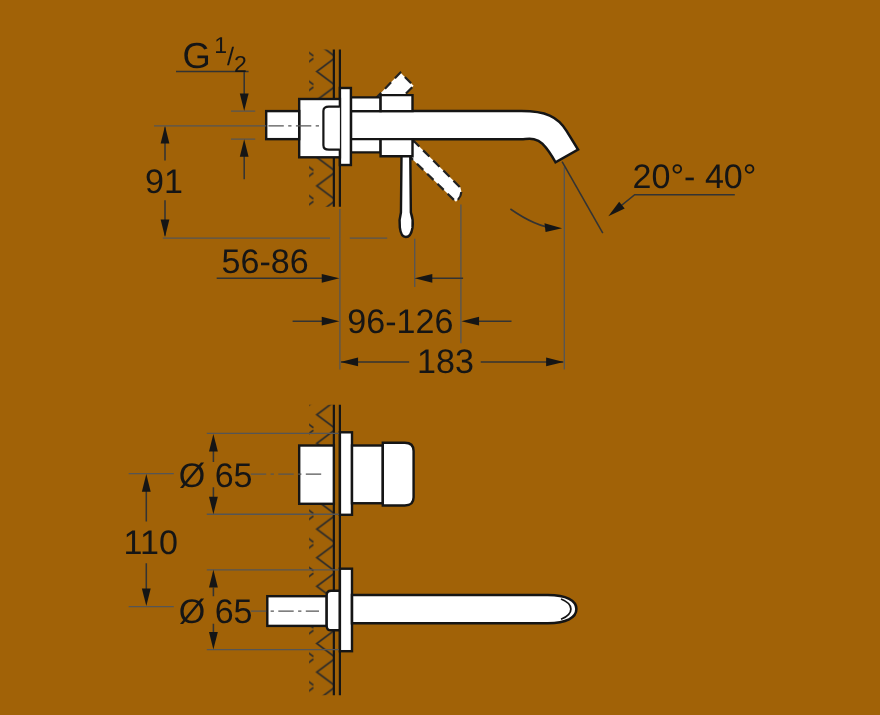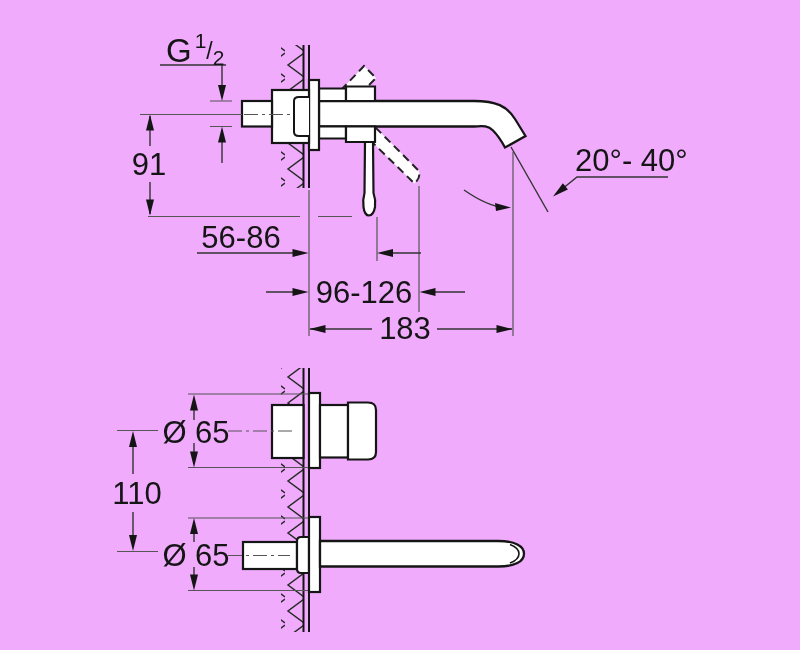--- a/index.html
+++ b/index.html
@@ -1,16 +1,16 @@
 <!DOCTYPE html>
 <html><head>
 <meta charset="utf-8">
 <style>
   html,body{margin:0;padding:0;background:#ffffff;}
-  .stage{position:relative;width:800px;height:650px;background:#f0abfc;overflow:hidden;
+  .stage{position:relative;width:800px;height:650px;background:#a16207;overflow:hidden;
          font-family:"Liberation Sans", sans-serif;text-align:right;}
   svg{display:block;}
   text{font-family:"Liberation Sans", sans-serif;fill:#151515;}
 </style>
 </head>
 <body>
 
 <div class="stage">
 <svg width="800" height="650" viewBox="0 0 800 650">
   <defs>

